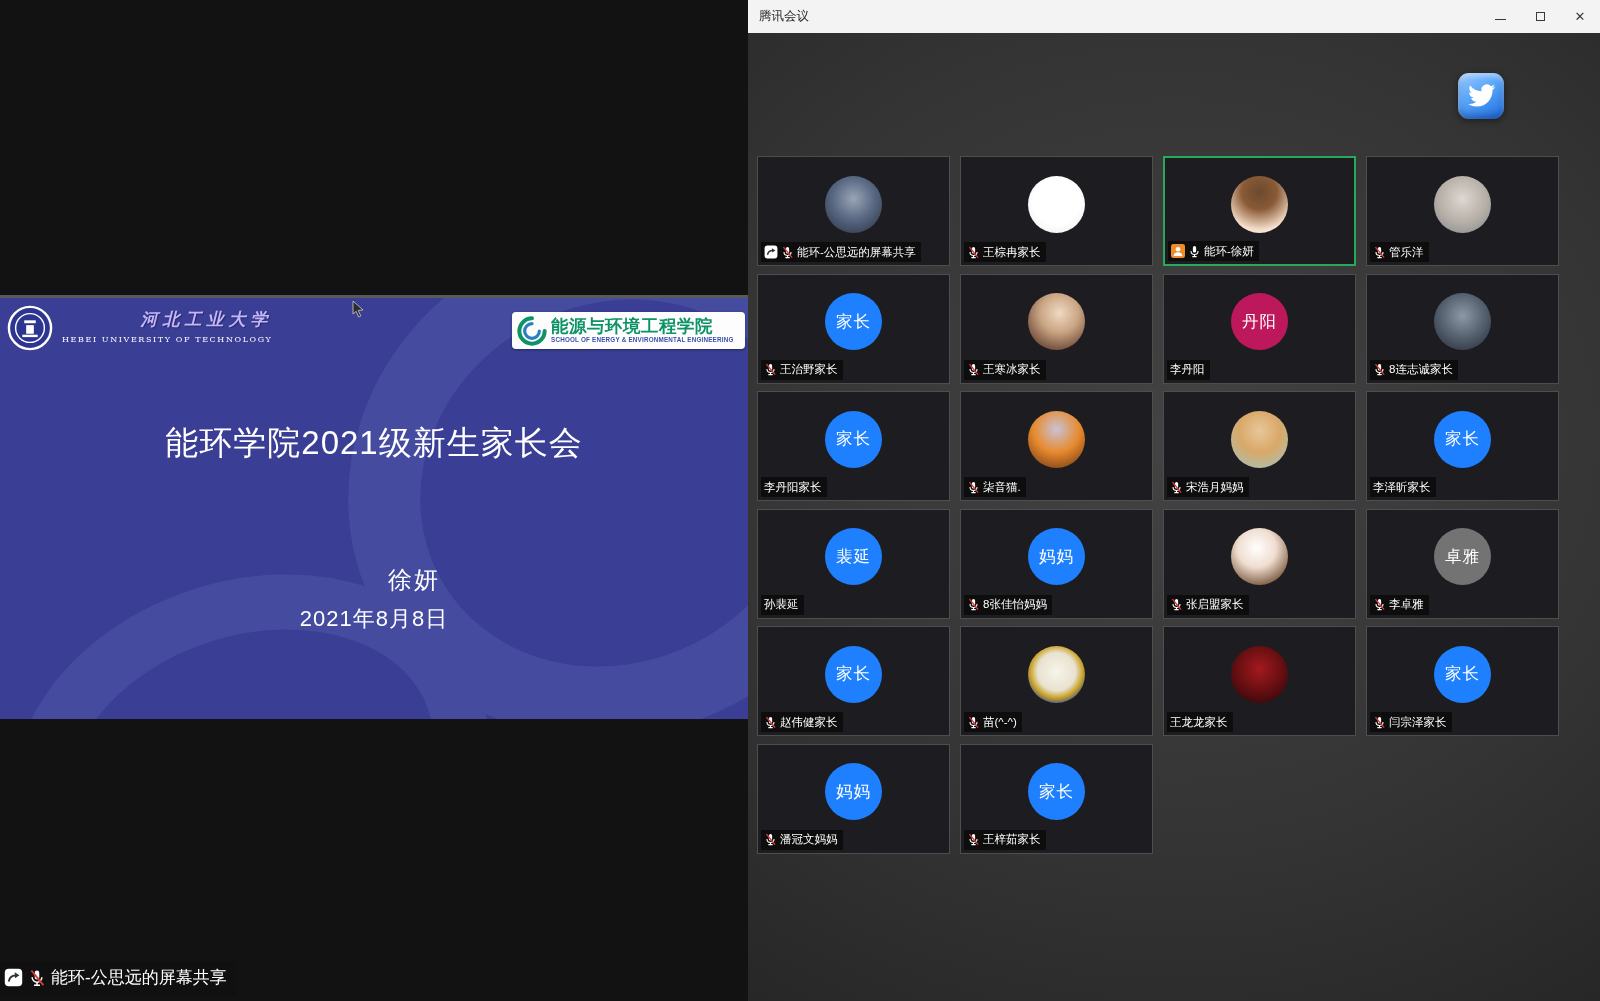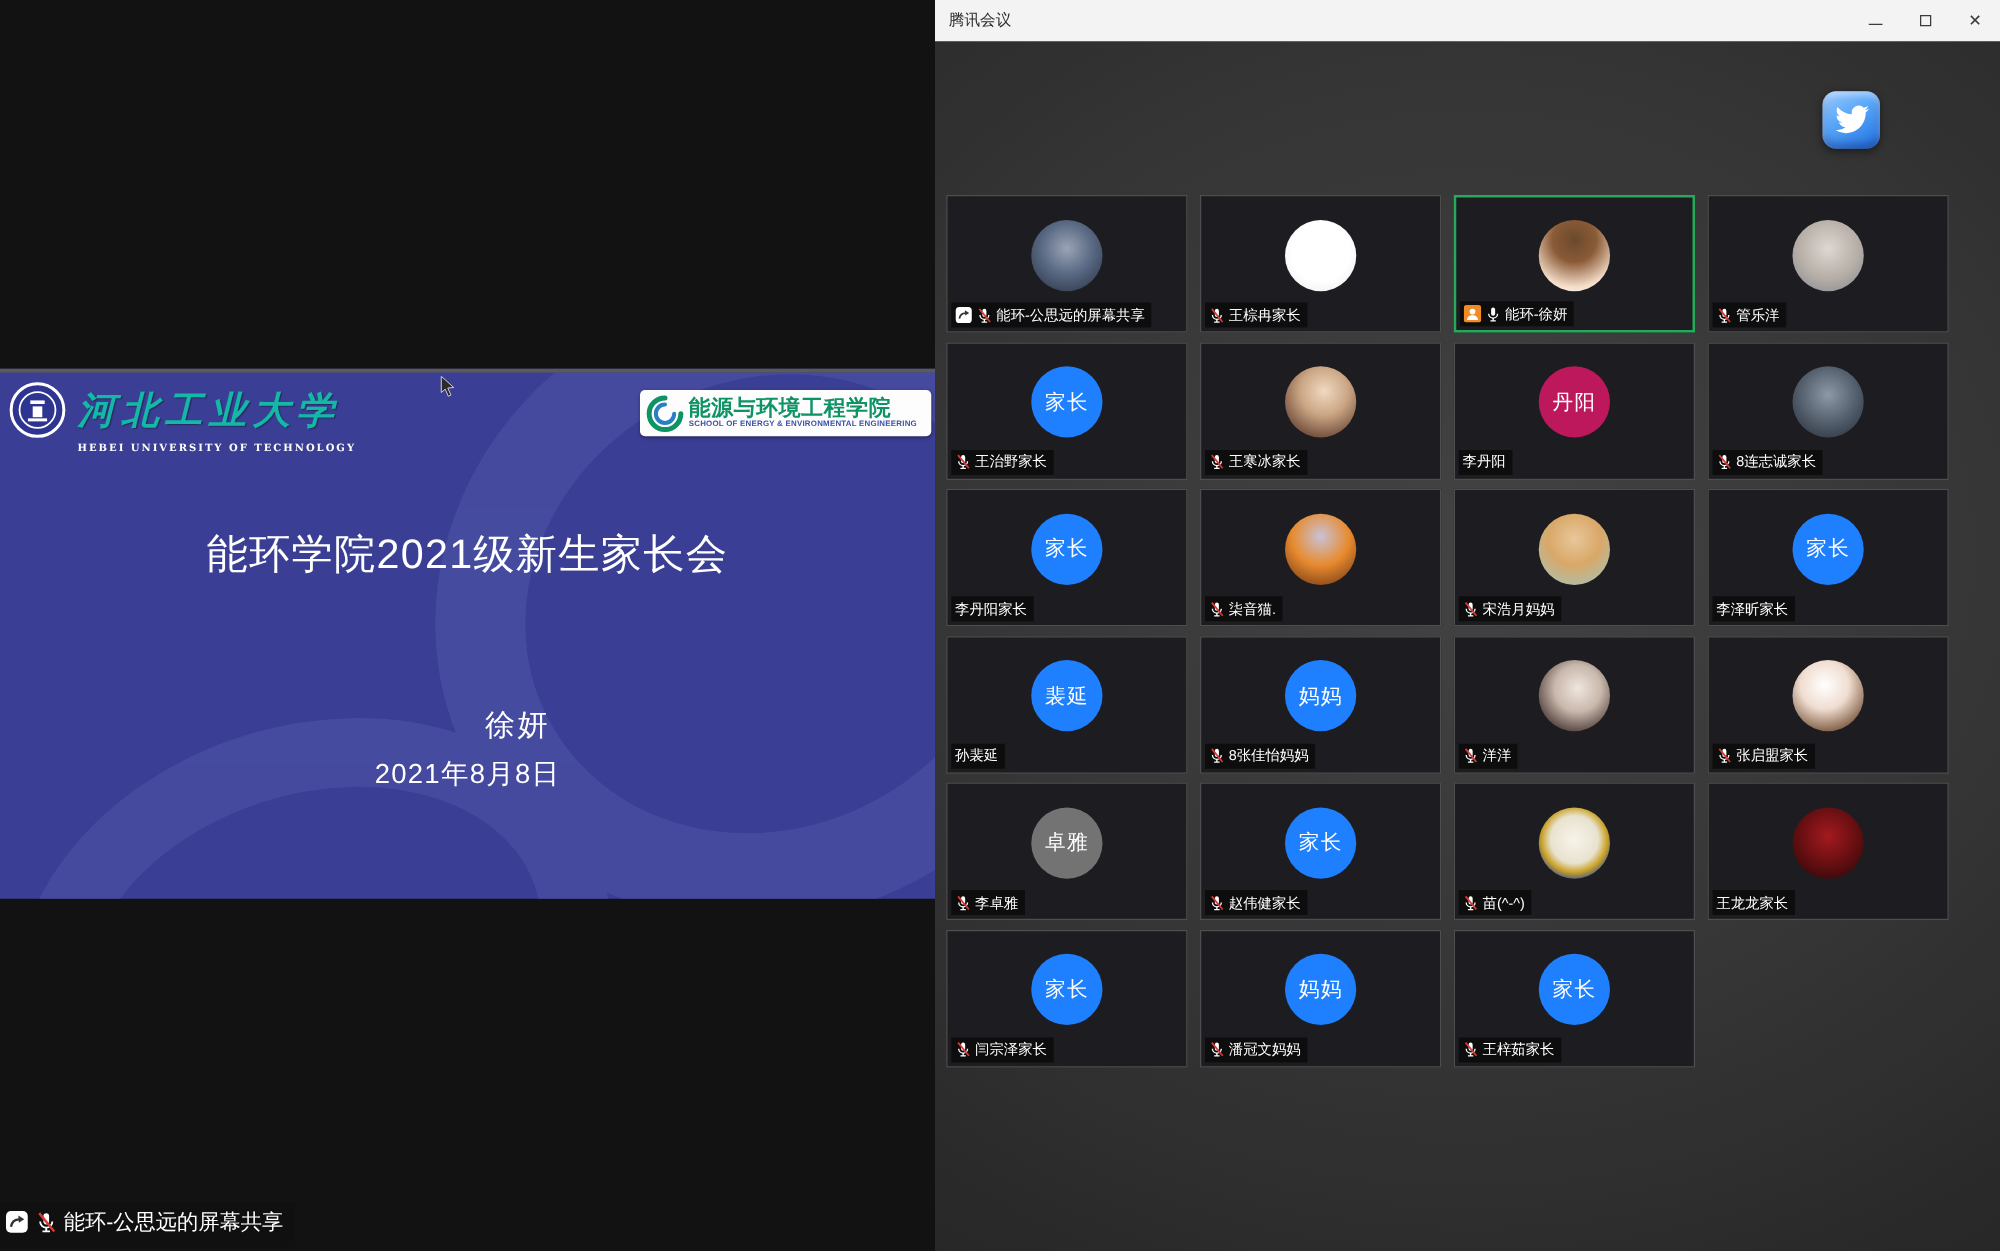--- a/index.html
+++ b/index.html
@@ -8,23 +8,23 @@
 
   
   .left-area { position:absolute; left:0; top:0; width:748px; height:1001px; background:#121212; }
 
   .slide { position:absolute; left:0; top:295px; width:748px; height:424px;
            background:#3A3F95; overflow:hidden; border-top:3px solid #5a5a5a; }
   .swirls { position:absolute; left:0; top:0; }
   .uni-block { position:absolute; left:7px; top:7px; display:flex; align-items:flex-start; gap:9px; }
   .uni-emblem { width:46px; height:46px; flex:0 0 auto; }
   .uni-names { padding-top:3px; }
-  .uni-cn { color:#14b8a6; font-size:30px; font-weight:bold; font-style:italic; letter-spacing:5px;
-            font-family:"DejaVu Serif", serif; text-shadow:1px 1px 1px rgba(0,0,0,.35); }
-  .uni-en { color:#fff; font-size:8px; font-weight:bold; letter-spacing:1.6px; margin-top:4px;
+  .uni-cn { color:#c4b5fd; font-size:17px; font-weight:bold; font-style:italic; letter-spacing:5px;
+            font-family:"DejaVu Serif", serif; text-shadow:1px 1px 1px rgba(0,0,0,.35);text-align:right; }
+  .uni-en { color:#fff; font-size:8px; font-weight:normal; letter-spacing:1.6px; margin-top:4px;
             font-family:"DejaVu Serif", serif; }
   .school-badge { position:absolute; right:3px; top:14px; width:233px; height:37px; background:#fdfdfd;
                   border-radius:4px; display:flex; align-items:center; padding:2px 6px 2px 4px;
                   box-shadow:0 1px 3px rgba(0,0,0,.35); }
   .school-swirl { width:32px; height:32px; flex:0 0 auto; margin-right:3px; }
   .school-names { display:flex; flex-direction:column; line-height:1; }
   .school-cn { color:#0E9364; font-size:17.5px; font-weight:bold; letter-spacing:.5px; }
   .school-en { color:#3C50A8; font-size:6.3px; font-weight:bold; margin-top:2px; letter-spacing:.2px; }
   .slide-title { position:absolute; top:123px; left:0; width:100%; text-align:center;
                  color:#fff; font-size:33px; letter-spacing:1px; }
@@ -310,32 +310,20 @@
           <svg class="ic" viewBox="0 0 24 24">
             <rect x="9" y="2" width="6" height="12" rx="3" fill="#fff"></rect>
             <path d="M5.5 11a6.5 6.5 0 0 0 13 0" fill="none" stroke="#fff" stroke-width="2"></path>
             <path d="M12 17.5v3.5 M8 21.5h8" stroke="#fff" stroke-width="2"></path>
             <path d="M4.5 2 L20.5 21.5" stroke="#D83A34" stroke-width="2.6"></path>
           </svg>
           <span class="pname">8张佳怡妈妈</span>
         </div>
       </div>
       <div class="tile">
-        <div class="avatar" style="background: radial-gradient(circle at 55% 40%, rgb(239, 230, 223) 0%, rgb(201, 184, 172) 40%, rgb(60, 43, 40) 85%, rgb(36, 26, 24) 100%);"></div>
-        <div class="plabel">
-          <svg class="ic" viewBox="0 0 24 24">
-            <rect x="9" y="2" width="6" height="12" rx="3" fill="#fff"></rect>
-            <path d="M5.5 11a6.5 6.5 0 0 0 13 0" fill="none" stroke="#fff" stroke-width="2"></path>
-            <path d="M12 17.5v3.5 M8 21.5h8" stroke="#fff" stroke-width="2"></path>
-            <path d="M4.5 2 L20.5 21.5" stroke="#D83A34" stroke-width="2.6"></path>
-          </svg>
-          <span class="pname">洋洋</span>
-        </div>
-      </div>
-      <div class="tile">
         <div class="avatar" style="background: radial-gradient(circle at 45% 35%, rgb(255, 255, 255) 0%, rgb(240, 221, 208) 40%, rgb(138, 106, 82) 75%, rgb(65, 48, 31) 100%);"></div>
         <div class="plabel">
           <svg class="ic" viewBox="0 0 24 24">
             <rect x="9" y="2" width="6" height="12" rx="3" fill="#fff"></rect>
             <path d="M5.5 11a6.5 6.5 0 0 0 13 0" fill="none" stroke="#fff" stroke-width="2"></path>
             <path d="M12 17.5v3.5 M8 21.5h8" stroke="#fff" stroke-width="2"></path>
             <path d="M4.5 2 L20.5 21.5" stroke="#D83A34" stroke-width="2.6"></path>
           </svg>
           <span class="pname">张启盟家长</span>
         </div>

